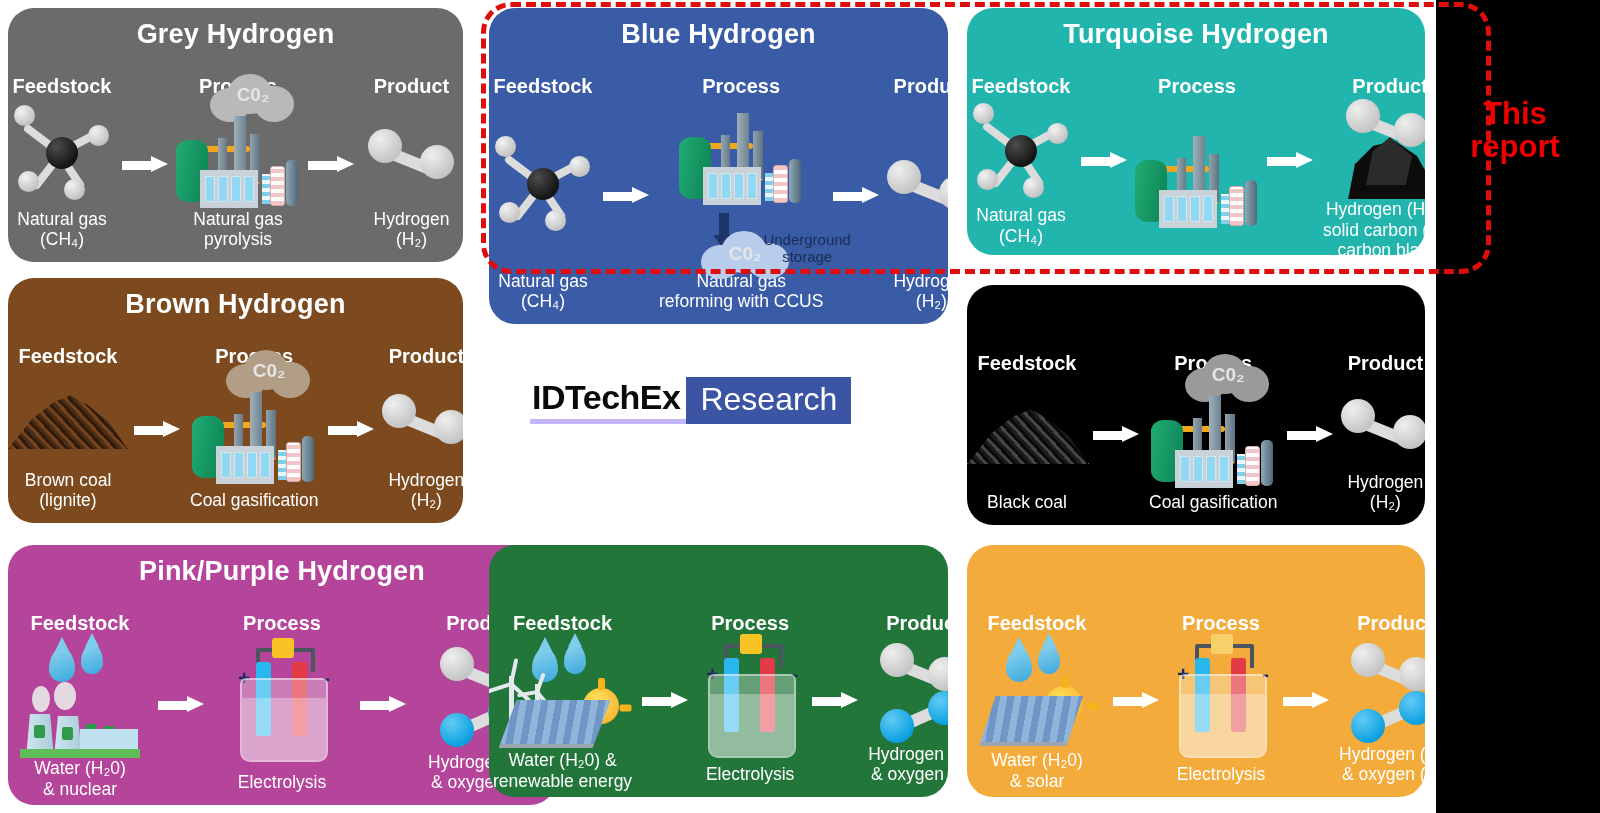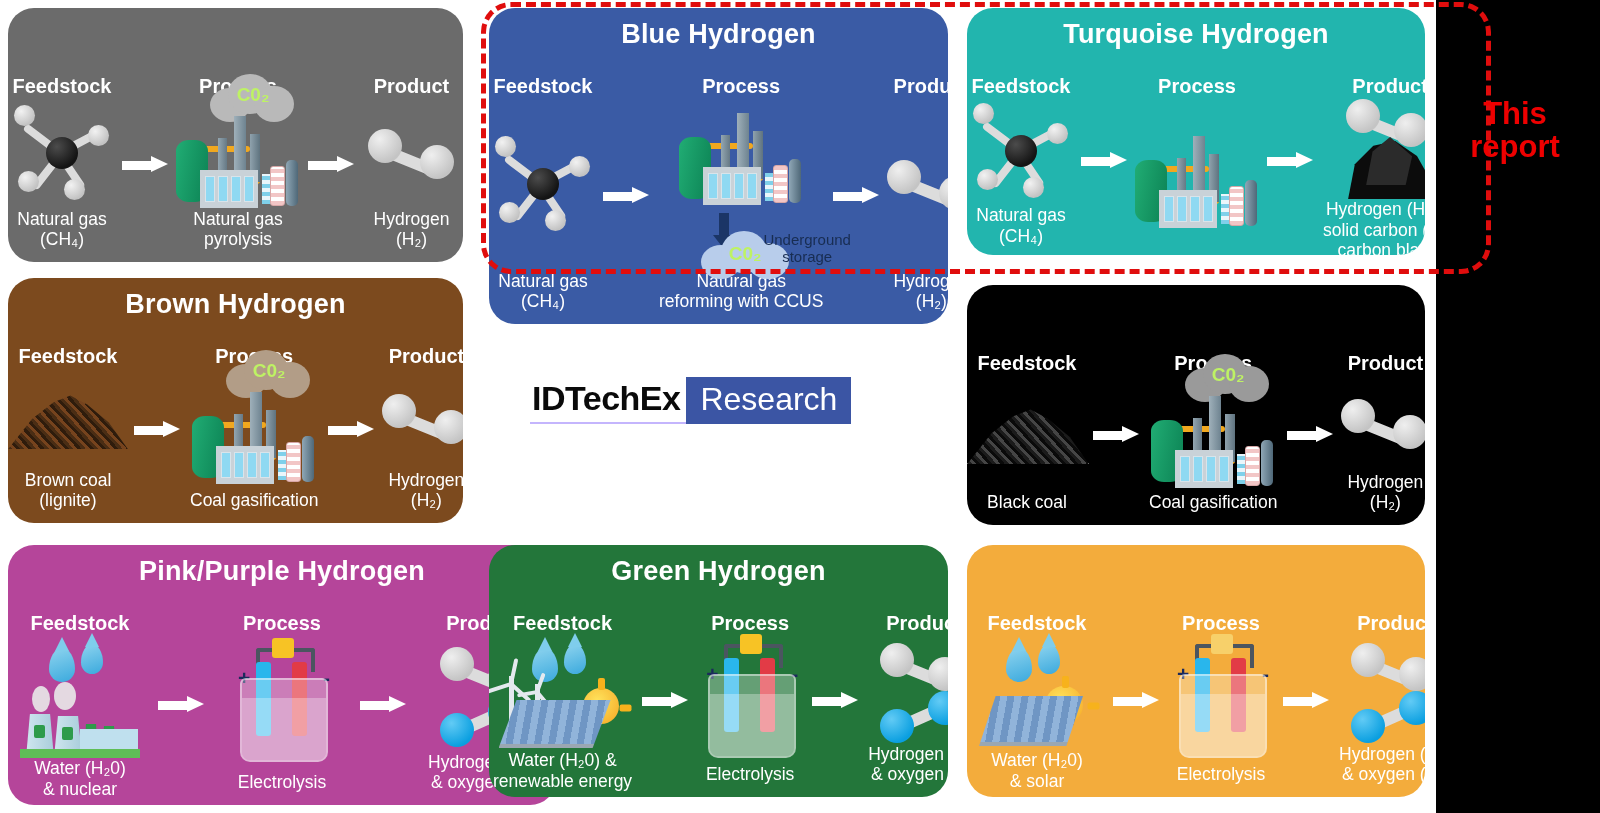--- a/index.html
+++ b/index.html
@@ -61,21 +61,21 @@
   .plant .bldg{position:absolute;left:26px;bottom:0;width:58px;height:38px;background:#c9d2d8;}
   .plant .win{position:absolute;bottom:6px;width:8px;height:24px;background:#8fd9f2;border:1px solid #d9e4ea;}
   .plant .colm{position:absolute;bottom:2px;background:repeating-linear-gradient(0deg,#f2c6c6 0 4px,#fff 4px 8px);
     border:1px solid #d8a7a7;border-radius:3px;}
   .plant .colm2{position:absolute;bottom:2px;background:linear-gradient(90deg,#8fa7b6,#4f6878);border-radius:5px;}
   .plant .stripes{position:absolute;bottom:4px;background:repeating-linear-gradient(0deg,#7fd0ea 0 4px,#eaf6fb 4px 8px);}
 
   
   .cloud{position:absolute;width:86px;height:52px;}
   .cloud .p{position:absolute;border-radius:50%;}
-  .cloud .lbl{position:absolute;left:0;right:0;top:12px;text-align:center;font-size:19px;font-weight:bold;color:#bef264;z-index:3;}
+  .cloud .lbl{position:absolute;left:0;right:0;top:12px;text-align:center;font-size:19px;font-weight:bold;color:#e5e5e5;z-index:3;}
   .cloud.grey .p{background:#b9b9b9;}
   .cloud.brown .p{background:#b29d87;}
   .cloud.black .p{background:#9a9a9a;}
   .cloud.blue .p{background:#b8cdeb;}
 
   
   .coal{position:relative;width:120px;height:62px;}
   .coalpile{position:absolute;left:0;bottom:0;width:120px;height:56px;
     clip-path:polygon(0% 100%,20% 46%,38% 16%,52% 4%,66% 20%,84% 52%,100% 100%);}
   .coal.brown .coalpile{background:repeating-linear-gradient(47deg,#4a2d14 0 3px,#76431d 3px 6px,#2f1c0c 6px 9px);}
@@ -135,30 +135,31 @@
     pointer-events:none;z-index:40;
   }
   .this-report{
     position:absolute;z-index:41;color:#ee0000;font-weight:bold;font-size:31px;
     line-height:1.06;text-align:center;
   }
 
   
   .logo{position:absolute;display:flex;align-items:stretch;}
   .logo .idt{font-size:34px;font-weight:bold;color:#0a0a0a;letter-spacing:-.5px;
-    border-bottom:2px solid #c4b5fd;padding:0 6px 2px 2px;display:flex;align-items:center;}
+    border-bottom:5px solid #c4b5fd;padding:0 6px 2px 2px;display:flex;align-items:center;}
   .logo .res{background:#3b55a4;color:#fff;font-size:32px;padding:4px 14px 6px;display:flex;align-items:center;}
 </style>
 </head>
 <body>
 
 <div id="stage">
   <div class="canvas-bg"></div>
 
   <div class="card" style="left:8px;top:8px;width:455px;height:254px;background:#6b6b6b;">
+    <div class="card-title">Grey Hydrogen</div>
     <div class="cols">
       <div class="col">
         <div class="col-head">Feedstock</div>
         <div class="col-art">
           <div class="ch4">
             <div class="b" style="left:52px;top:50px;width:44px;transform:rotate(-143deg);"></div>
             <div class="b" style="left:52px;top:50px;width:44px;transform:rotate(-28deg);"></div>
             <div class="b" style="left:52px;top:52px;width:40px;transform:rotate(56deg);"></div>
             <div class="b" style="left:52px;top:52px;width:42px;transform:rotate(128deg);"></div>
             <div class="h" style="left:6px;top:6px;"></div>
@@ -659,21 +660,20 @@
         </div>
         <div class="col-cap" style="white-space:nowrap;">
           <span>Hydrogen (H₂)</span><br>
           <span>&amp; oxygen (0₂)</span>
         </div>
       </div>
     </div>
   </div>
 
   <div class="card" style="left:489px;top:545px;width:459px;height:252px;background:#23763a;">
-    <div class="card-title">Green Hydrogen</div>
     <div class="cols">
       <div class="col">
         <div class="col-head">Feedstock</div>
         <div class="col-art" style="flex-direction:column;justify-content:flex-start;padding-top:6px;">
           <div class="drops" style="height:42px;width:74px;">
             <div class="drop" style="left:6px;top:8px;"></div>
             <div class="drop" style="left:38px;top:4px;width:22px;height:30px;"></div>
           </div>
           <div class="renew" style="height:66px;margin-top:2px;">
             <div class="turb" style="left:16px;"></div>

